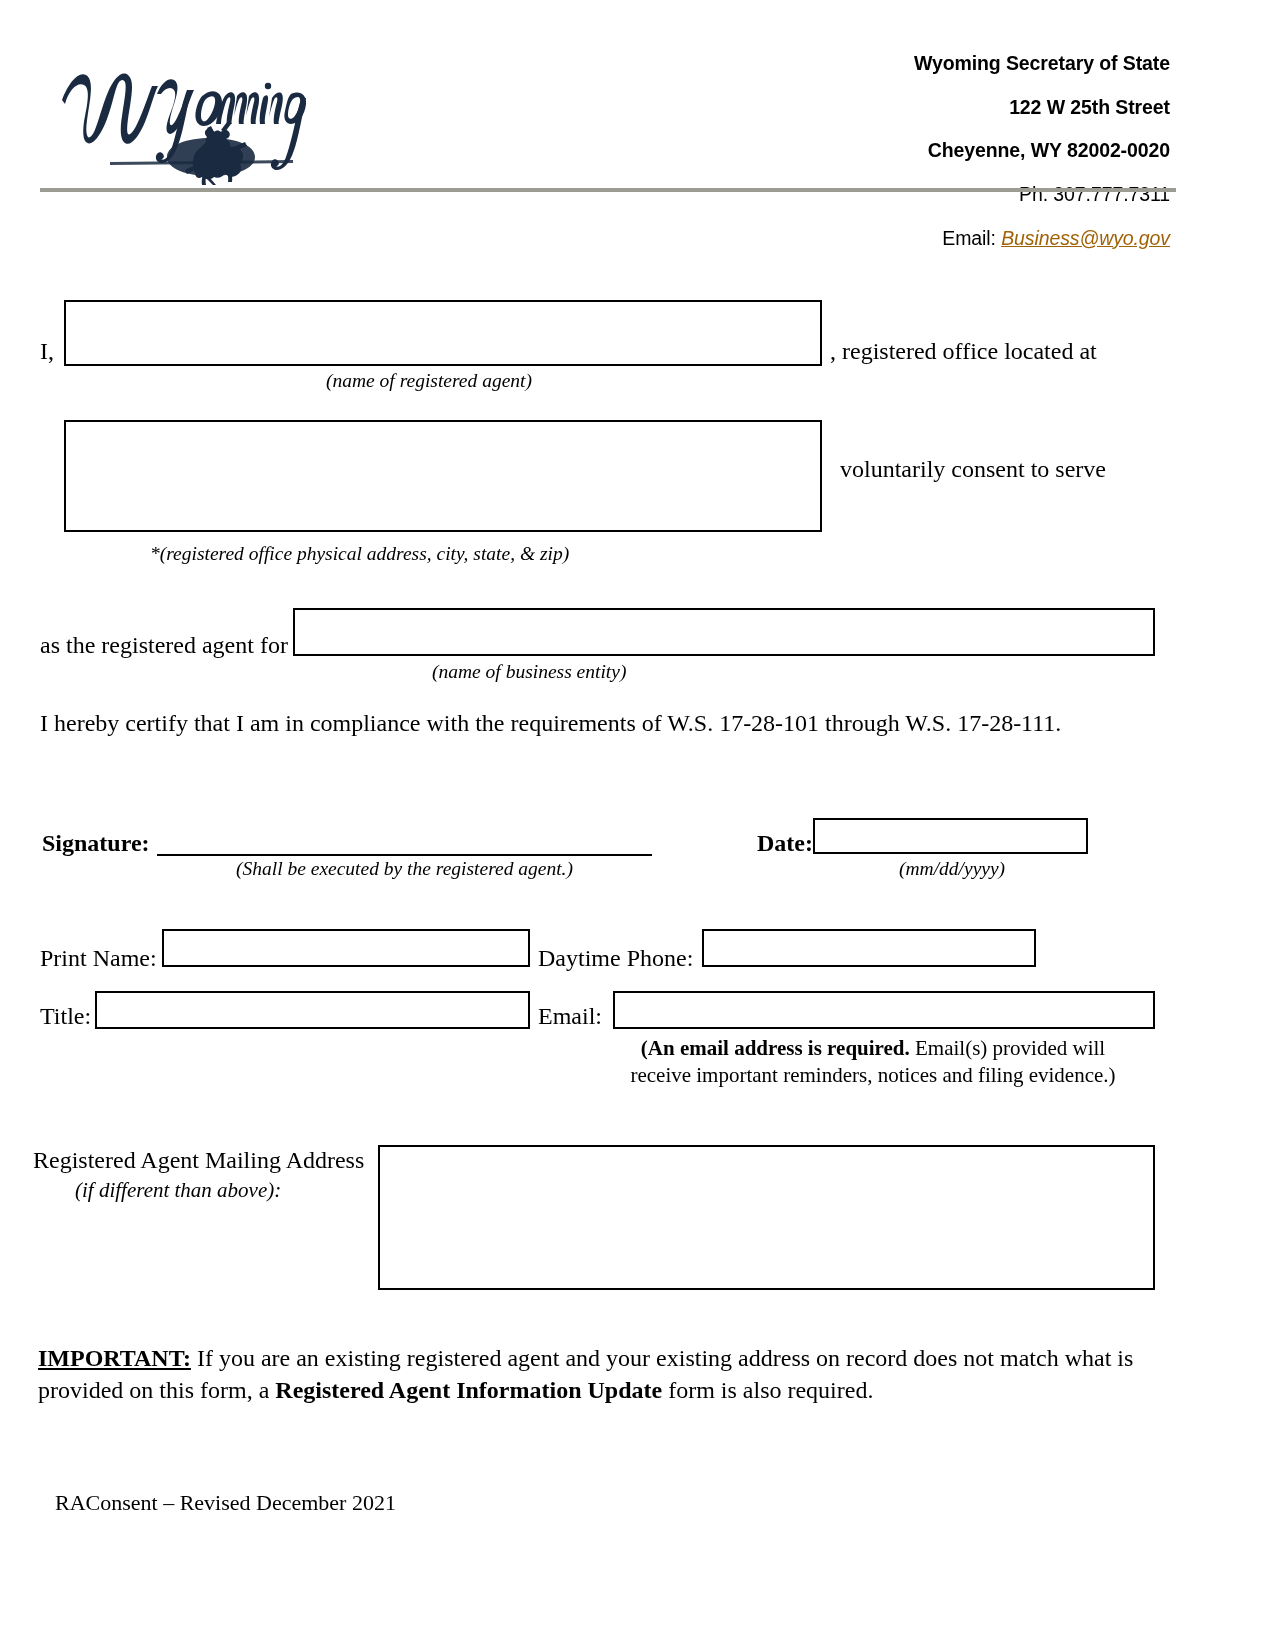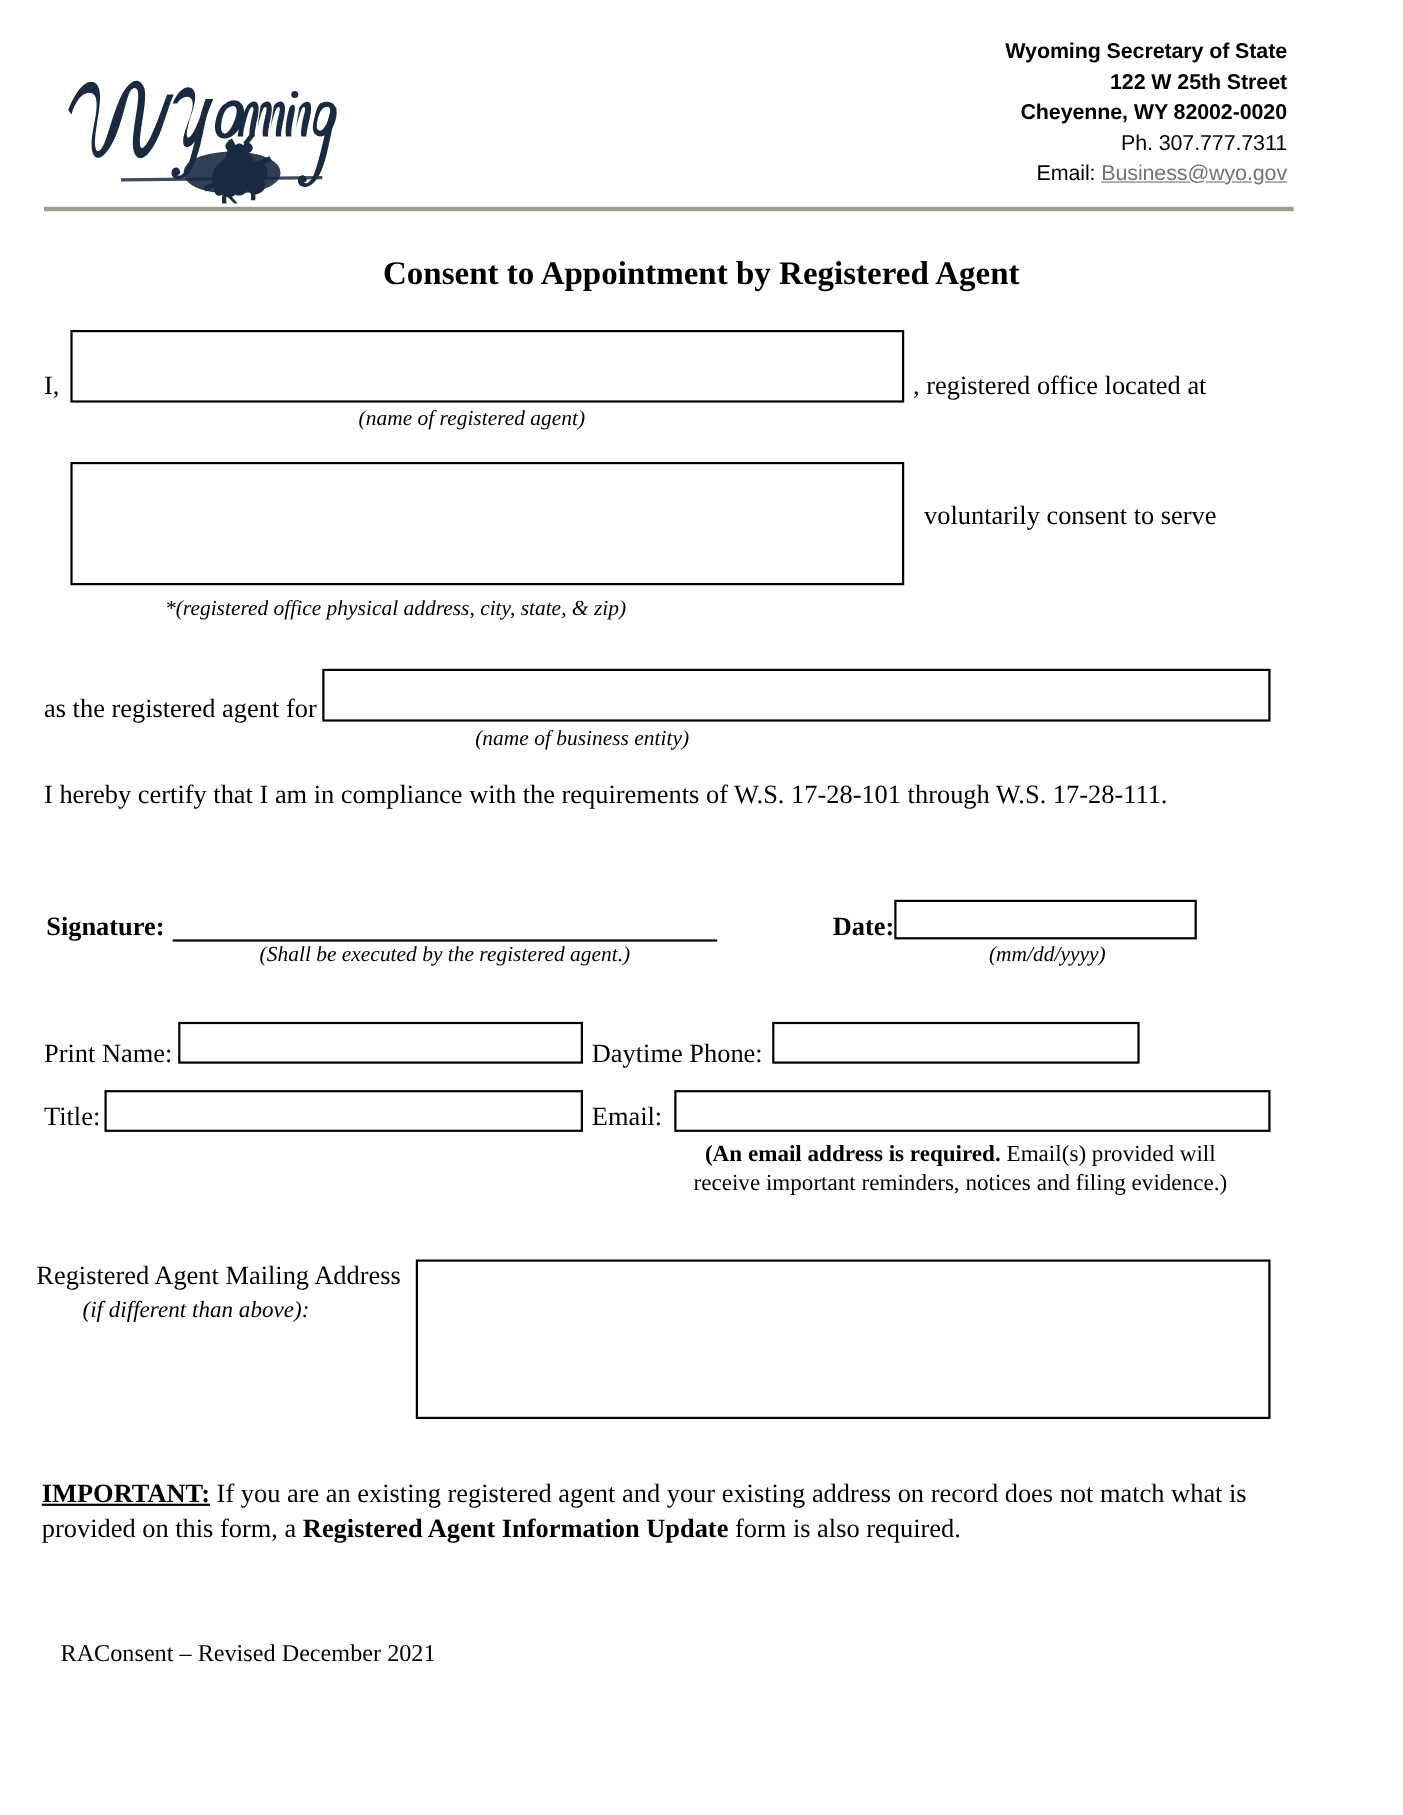--- a/index.html
+++ b/index.html
@@ -40,28 +40,30 @@
     top: 34px;
     text-align: right;
     font-family: "Liberation Sans", "DejaVu Sans", sans-serif;
     line-height: 1.42;
   }
   .agency-line {
     font-size: 19.5px;
     font-weight: bold;
     letter-spacing: -0.1px;
     white-space: nowrap;
+    margin-top: 16px;
   }
   .agency-line.regular {
     font-weight: normal;
     font-size: 19.5px;
   }
   .email-link {
-    color: #737373;
+    color: #a16207;
     text-decoration: underline;
+    font-style: italic;
   }
 
   .header-rule {
     position: absolute;
     left: 40px;
     top: 188px;
     width: 1136px;
     height: 4px;
     background: #9c9c93;
   }
@@ -219,21 +221,20 @@
       <div class="agency-line regular">Ph. 307.777.7311</div>
       <div class="agency-line regular">
         <span>Email:</span>
         <a class="email-link" href="#">Business@wyo.gov</a>
       </div>
     </div>
 
     <div class="header-rule"></div>
   </div>
 
-  <div class="doc-title">Consent to Appointment by Registered Agent</div>
 
   <div class="txt" id="lbl-i">I,</div>
   <div class="box" id="box-agent"></div>
   <div class="cap" id="cap-agent">(name of registered agent)</div>
   <div class="txt" id="txt-office">, registered office located at</div>
 
   <div class="box" id="box-address"></div>
   <div class="cap" id="cap-address">*(registered office physical address, city, state, &amp; zip)</div>
   <div class="txt" id="txt-consent">voluntarily consent to serve</div>
 

